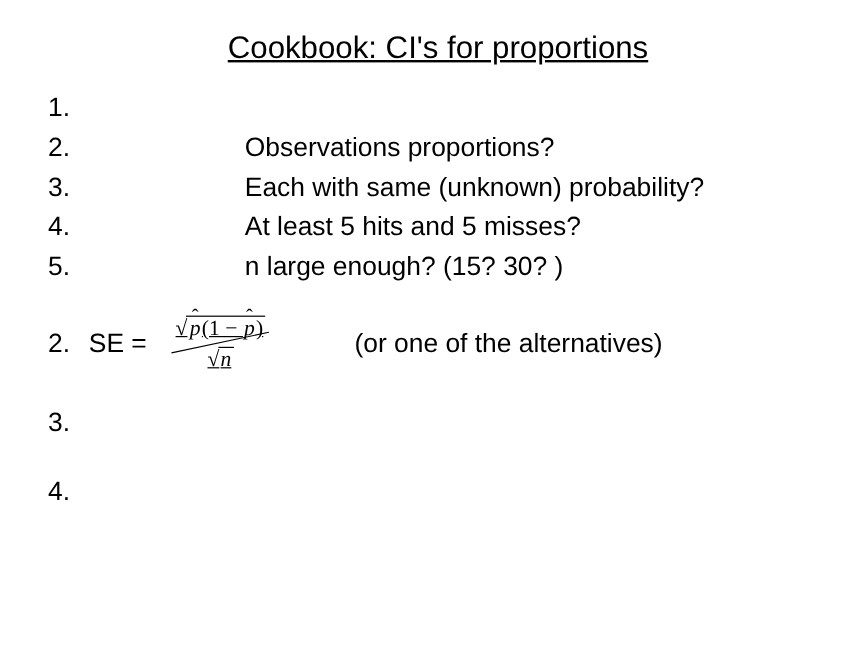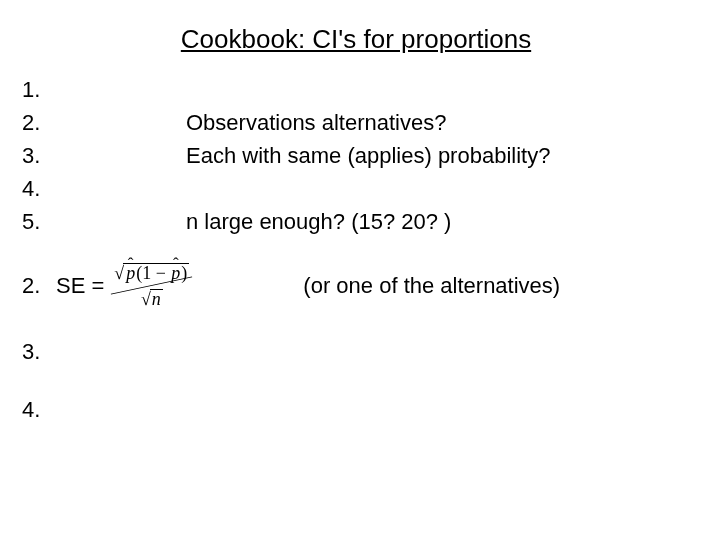--- a/index.html
+++ b/index.html
@@ -8,21 +8,21 @@
     width: 720px;
     height: 540px;
     background: #fff;
     font-family: "Comic Sans MS", "Comic Sans", cursive, sans-serif;
     color: #000;
   }
   .slide {
     box-sizing: border-box;
     width: 720px;
     height: 540px;
-    padding: 18px 30px 0 22px;
+    padding: 18px 30px 0 40px;
   }
   .title {
     text-align: center;
     font-size: 26px;
     text-decoration: underline;
     margin: 6px 0 18px 0;
     font-weight: normal;
   }
   .row {
     display: flex;
@@ -40,22 +40,22 @@
     flex: 0 0 130px;
   }
   .block1 { margin-bottom: 24px; }
   .block2 { margin-bottom: 28px; }
   .block3 { margin-bottom: 28px; }
   .se-row {
     display: flex;
     align-items: center;
     font-size: 22px;
   }
-  .se-label { margin-right: 6px; }
-  .se-alt { margin-left: 110px; }
+  .se-label { margin-right: 20px; }
+  .se-alt { margin-left: 70px; }
   
   .frac {
     display: inline-flex;
     flex-direction: column;
     align-items: center;
     font-family: "Times New Roman", Times, serif;
     font-size: 18px;
     line-height: 1;
     vertical-align: middle;
   }
@@ -65,20 +65,21 @@
   }
   .frac .bar {
     border-top: 1.5px solid #000;
     align-self: stretch;
     transform: rotate(-12deg);
     margin: 2px 0;
   }
   .sqrt {
     display: inline-flex;
     align-items: stretch;
+    text-decoration: underline;
   }
   .sqrt::before {
     content: "√";
     font-size: 18px;
     line-height: 1;
     align-self: flex-end;
     margin-right: -1px;
   }
   .sqrt > span {
     border-top: 1.2px solid #000;
@@ -126,35 +127,36 @@
 
   <div class="title">Cookbook:  CI's for proportions</div>
 
   <div class="block1">
     <div class="row">
       <span class="num">1.</span>
     </div>
     <div class="row">
       <span class="num">2.</span>
       <span class="indent"></span>
-      <span>Observations alternatives?</span>
+      <span>Observations proportions?</span>
     </div>
     <div class="row">
       <span class="num">3.</span>
       <span class="indent"></span>
-      <span>Each with same (applies) probability?</span>
+      <span>Each with same (unknown) probability?</span>
     </div>
     <div class="row">
       <span class="num">4.</span>
       <span class="indent"></span>
+      <span>At least 5 hits and 5 misses?</span>
     </div>
     <div class="row">
       <span class="num">5.</span>
       <span class="indent"></span>
-      <span>n large enough?  (15?  20? )</span>
+      <span>n large enough?  (15?  30? )</span>
     </div>
   </div>
 
   <div class="block2 se-row">
     <span class="num">2.</span>
     <span class="se-label">SE =</span>
     <span class="frac">
       <span class="top">
         <span class="sqrt">
             <span>

